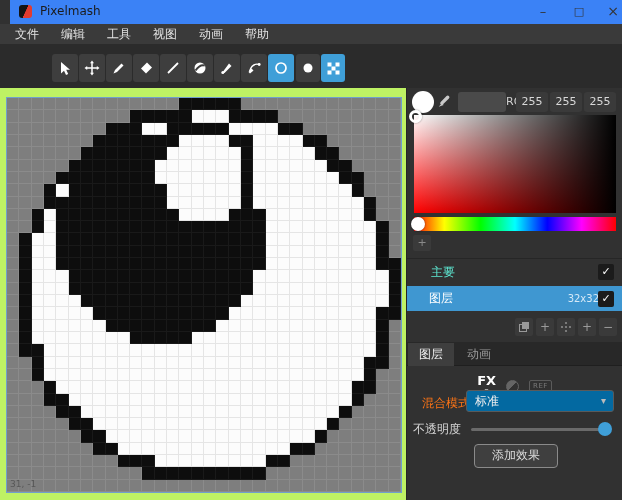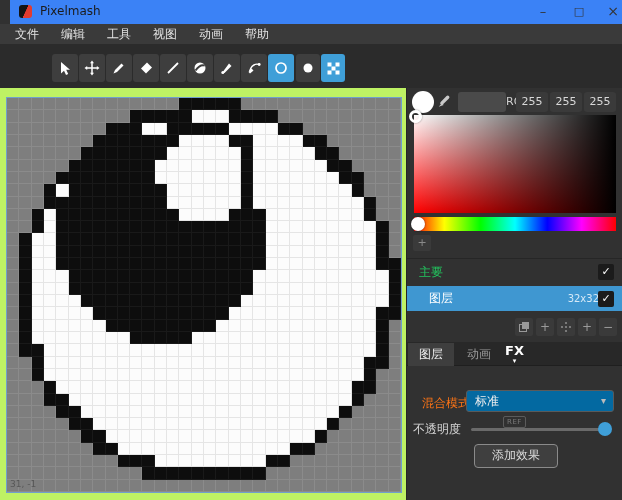--- a/index.html
+++ b/index.html
@@ -62,34 +62,34 @@
   .hue-bar { position:absolute; left:7px; top:129px; width:202px; height:14px;
              background:linear-gradient(to right,#f00 0%,#ff0 15%,#0f0 33%,#0ff 50%,#00f 66%,#f0f 83%,#f00 100%); }
   .hue-marker { position:absolute; left:4px; top:129px; width:14px; height:14px; border-radius:50%; background:#fff;
                 box-shadow:0 0 2px rgba(0,0,0,.6); }
   .swatch-add { position:absolute; left:6px; top:147px; width:18px; height:16px; background:#3a3a3a; border-radius:2px;
                 color:#8a8a8a; font-size:11px; text-align:center; line-height:15px; }
   .layers-sep { position:absolute; left:0; top:170px; width:215px; height:1px; background:#262626; }
   .layer-row { position:absolute; left:0; width:215px; display:flex; align-items:center; }
   .row-group { top:172px; height:24px; background:#313131; }
   .row-layer { top:198px; height:25px; background:#3f97d1; }
-  .row-group .lbl { margin-left:12px; font-size:12px; color:#22c55e; }
+  .row-group .lbl { margin-left:24px; font-size:12px; color:#5eead4; }
   .row-layer .lbl { margin-left:22px; font-size:12px; color:#ffffff; }
   .layer-size { position:absolute; right:23px; font-size:10px; color:#d5e9f7; }
   .checkbox { position:absolute; right:8px; width:16px; height:16px; background:#1b1b1b; border-radius:2px;
               color:#ffffff; font-size:11px; font-weight:bold; text-align:center; line-height:16px; }
   .layer-btns { position:absolute; right:5px; top:230px; display:flex; gap:3px; }
   .lb { width:18px; height:18px; background:#3a3a3a; border-radius:2px; display:flex; align-items:center;
         justify-content:center; color:#9a9a9a; font-size:12px; line-height:18px; }
   .tabbar { position:absolute; left:0; top:254px; width:215px; height:24px; background:#282828; border-bottom:1px solid #1f1f1f; }
   .tab { position:absolute; top:1px; height:23px; font-size:12px; text-align:center; line-height:23px; }
   .tab-active { left:1px; width:46px; background:#3e3e3e; color:#efefef; }
   .tab-idle { left:48px; width:48px; color:#9a9a9a; }
   .fx-row { position:absolute; left:0; top:286px; width:215px; height:24px; display:flex; align-items:center;
-            justify-content:center; gap:23px;flex-direction:column; }
+            justify-content:center; gap:10px; }
   .fx-ic { color:#ffffff; font-weight:bold; font-size:13px; line-height:13px; text-align:center; }
   .fx-ic .fx-arrow { display:block; font-size:7px; color:#fff; margin-top:-2px; }
   .mask-ic { width:13px; height:13px; border-radius:50%; border:1px solid #777;
              background:linear-gradient(135deg,#777 50%,transparent 50%); opacity:.75; }
   .ref-ic { font-size:7px; letter-spacing:.5px; color:#8a8a8a; border:1px solid #666; border-radius:2px;
             padding:1px 3px; opacity:.8; }
   .blend-label { position:absolute; left:15px; top:307px; font-size:12px; color:#f97316; }
   .blend-select { position:absolute; left:59px; top:302px; width:148px; height:22px; background:#0369a1;
                   border:1px solid #5a5a5a; border-radius:3px; color:#eeeeee; font-size:12px; line-height:20px;
                   padding-left:8px; }

